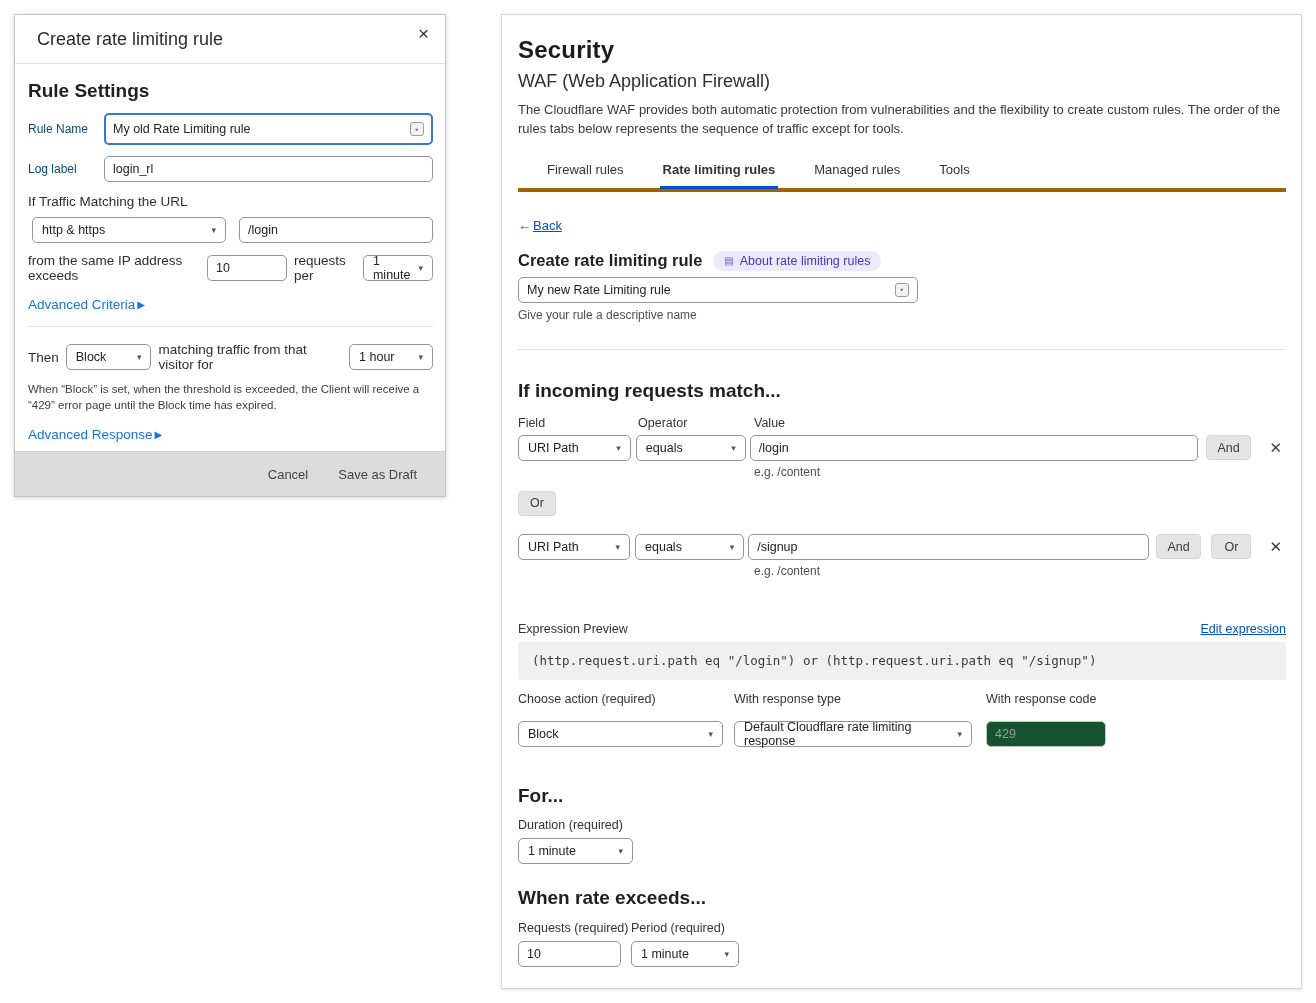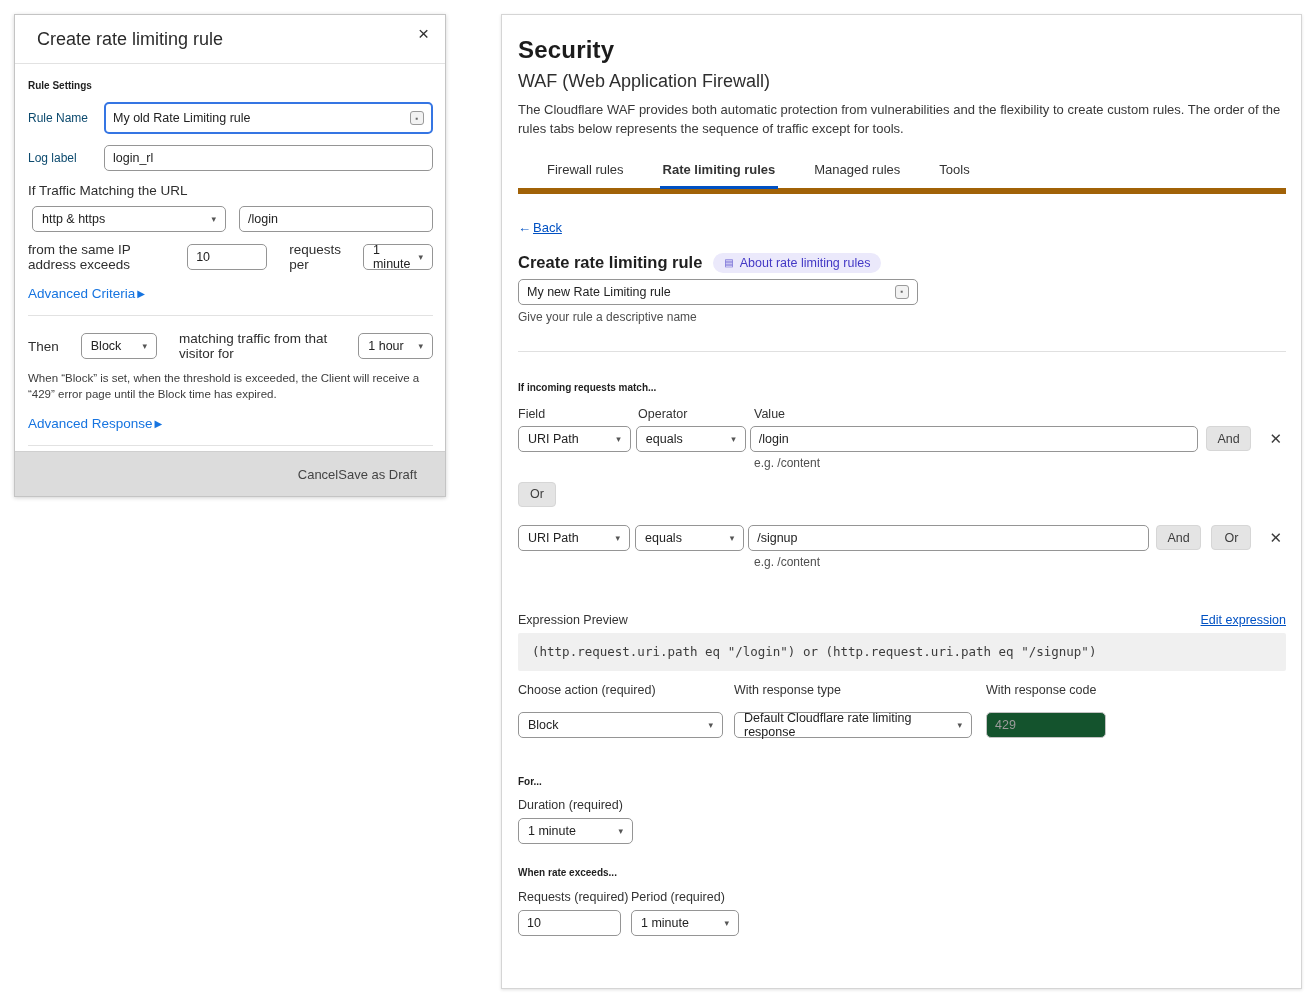--- a/index.html
+++ b/index.html
@@ -9,51 +9,51 @@
   
   .txt-input { display:flex; align-items:center; justify-content:space-between; height:26px; border:1px solid #959595; border-radius:5px; background:#fff; padding:0 8px; font-size:12.5px; color:#222; }
   input.raw { border:none; outline:none; flex:1; font-size:12.5px; font-family:"Liberation Sans",sans-serif; color:#222; background:transparent; min-width:0; }
   .fake-select { display:flex; align-items:center; justify-content:space-between; height:26px; border:1px solid #959595; border-radius:5px; background:#fff; padding:0 9px; font-size:12.5px; color:#222; cursor:pointer; }
   .fake-select .caret { font-size:9px; color:#555; margin-left:8px; }
   .gray-btn { display:inline-flex; align-items:center; justify-content:center; height:25px; padding:0 11px; background:#e4e4e4; border:1px solid #d6d6d6; border-radius:4px; font-size:12.5px; color:#3d3d3d; cursor:pointer; }
   .x-btn { font-size:15px; color:#3c3c3c; cursor:pointer; line-height:1; padding:2px 4px; }
   .autofill { width:14px; height:14px; border:1px solid #9a9a9a; border-radius:3px; background:#f2f2f2; display:inline-flex; align-items:center; justify-content:center; font-size:8px; color:#666; flex:none; }
   .field-label { font-size:12.5px; color:#333; }
   .hint { font-size:12px; color:#4f4f4f; }
-  .sec-heading { font-size:10px; font-weight:bold; color:#1f1f1f; }
+  .sec-heading { font-size:19px; font-weight:bold; color:#1f1f1f; }
 
   
   .modal { position:absolute; left:14px; top:14px; width:432px; height:483px; background:#fff; border:1px solid #c4c4c4; box-shadow:0 1px 4px rgba(0,0,0,.18); }
   .modal-header { position:relative; padding:14px 22px 0 22px; height:49px; border-bottom:1px solid #e2e2e2; }
   .modal-title { font-size:18px; font-weight:400; color:#2b2b2b; }
   .modal-close { position:absolute; right:10px; top:6px; font-size:19px; color:#333; cursor:pointer; padding:2px 6px; }
   .modal-body { padding:16px 12px 0 13px; }
   .m-row { display:flex; align-items:center; gap:10px; margin-top:11px; }
   .m-label { width:66px; flex:none; font-size:12px; color:#0c4a6e; }
   .m-row .txt-input { flex:1; }
   .focused { border:2px solid #3575e3; padding:14px 7px; }
   .m-section-label { margin-top:12px; font-size:13.5px; color:#2e2e2e; }
   .m-selects { display:flex; gap:13px; margin-top:8px; margin-left:4px; }
   .m-selects .fake-select { width:194px; }
   .m-selects .txt-input { flex:1; }
-  .m-sentence { display:flex; align-items:center; gap:22px; margin-top:10px; font-size:13.5px; color:#2e2e2e; flex-wrap:nowrap; }
+  .m-sentence { display:flex; align-items:center; gap:7px; margin-top:10px; font-size:13.5px; color:#2e2e2e; flex-wrap:nowrap; }
   .blue-link { color:#1674e0; font-size:13.5px; cursor:pointer; display:inline-flex; align-items:center; gap:2px; }
   .blue-link .tri { font-size:10px; }
   .m-link { margin-top:12px; }
   .m-divider { border-top:1px solid #e2e2e2; margin-top:13px; }
   .m-note { margin-top:9px; font-size:11.5px; line-height:1.4; color:#3c3c3c; }
-  .modal-footer { position:absolute; left:0; right:0; bottom:0; height:45px; background:#dcdcdc; border-top:1px solid #cfcfcf; display:flex; align-items:center; justify-content:flex-end; padding-right:28px; }
+  .modal-footer { position:absolute; left:0; right:0; bottom:0; height:45px; background:#dcdcdc; border-top:1px solid #cfcfcf; display:flex; align-items:center; justify-content:flex-end; gap:30px; padding-right:28px; }
   .footer-btn { font-size:13px; color:#444; cursor:pointer; background:none; border:none; font-family:"Liberation Sans",sans-serif; }
 
   
   .panel { position:absolute; left:501px; top:14px; width:801px; height:975px; background:#fff; border:1px solid #d5d5d5; box-shadow:0 1px 3px rgba(0,0,0,.12); padding:21px 15px 0 16px; }
   .pg-title { font-size:24px; font-weight:bold; color:#1c1c1c; letter-spacing:.2px; }
   .pg-subtitle { margin-top:7px; font-size:18px; font-weight:400; color:#2e2e2e; }
   .pg-desc { margin-top:9px; font-size:13px; line-height:1.45; color:#383838; max-width:772px; }
-  .tabs { display:flex; margin-top:17px; padding-left:26px; border-bottom:6px solid #a16207; }
+  .tabs { display:flex; margin-top:17px; padding-left:26px; border-bottom:4px solid #a16207; }
   .tab { font-size:13px; color:#333; padding:6px 3px 9px 3px; margin-right:33px; cursor:pointer; }
   .tab.active { font-weight:bold; border-bottom:3px solid #0051c3; margin-bottom:-1px; }
   .back-link { margin-top:26px; display:inline-flex; align-items:center; gap:2px; font-size:13px; color:#0051c3; cursor:pointer; }
   .back-link .back-text { text-decoration:underline; }
   .form-title-row { margin-top:17px; display:flex; align-items:center; gap:11px; }
   .form-title { font-size:16.5px; font-weight:bold; color:#1f1f1f; }
   .about-badge { display:inline-flex; align-items:center; gap:6px; background:#ebe9fb; color:#4338c5; font-size:12.5px; padding:3px 11px; border-radius:12px; cursor:pointer; }
   .about-badge .doc { font-size:10px; opacity:.8; }
   .rn-label { margin-top:19px; }
   .rn-input { margin-top:6px; width:400px; }

